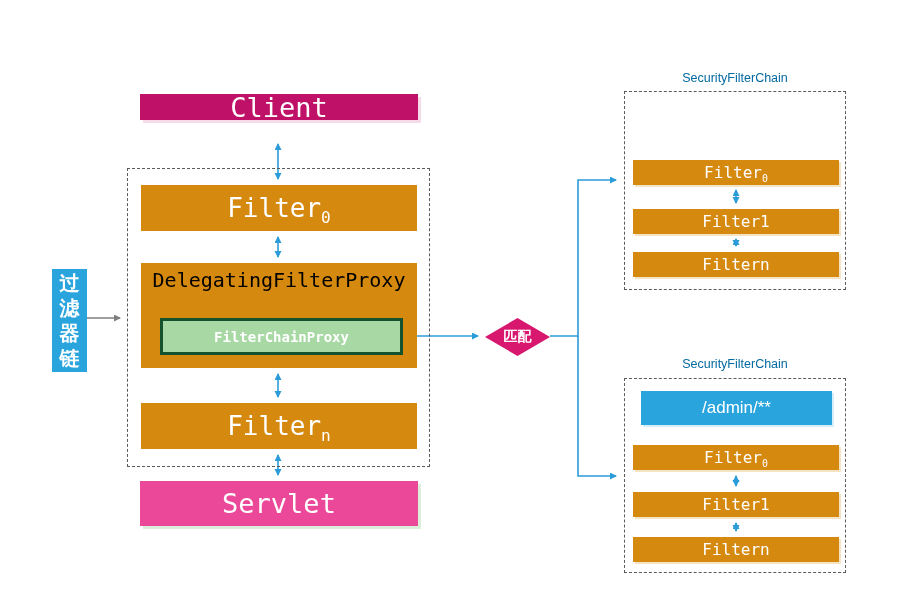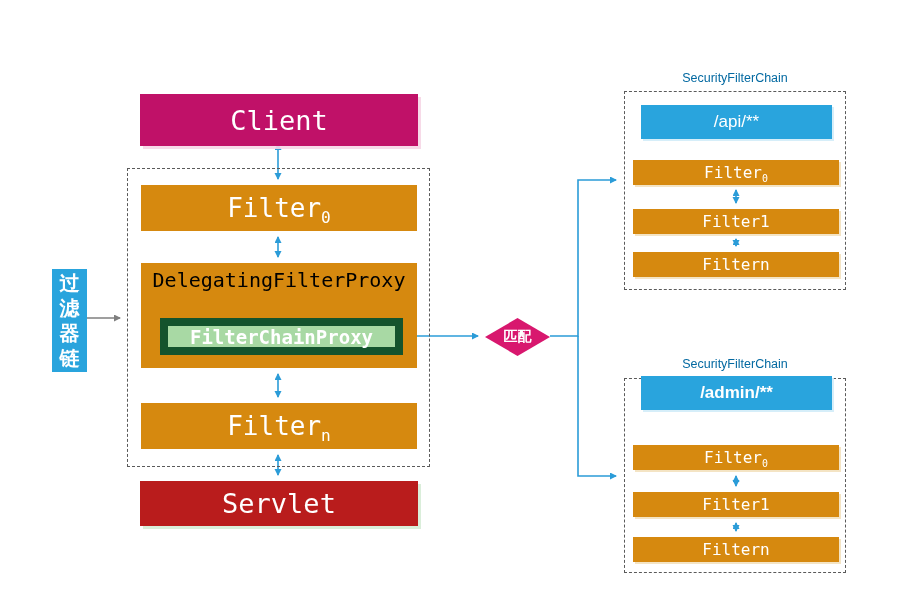--- a/index.html
+++ b/index.html
@@ -6,31 +6,31 @@
   .canvas{
     position:relative;width:900px;height:601px;background:#ffffff;overflow:hidden;
     font-family:"DejaVu Sans Mono",monospace;
   }
   .abs{position:absolute;box-sizing:border-box;}
   .box{
     display:flex;align-items:center;justify-content:center;
     color:#ffffff;text-align:center;
   }
   
-  .client{left:140px;top:94px;width:278px;height:52px;background:#C01168;
+  .client{left:140px;top:94px;width:278px;height:26px;background:#C01168;
     font-size:27px;box-shadow:3px 3px 0 rgba(246,214,230,0.9);}
   .main-dashed{left:127px;top:168px;width:303px;height:299px;border:1.5px dashed #5a5a5a;}
   .filter0{left:141px;top:185px;width:276px;height:46px;background:#D6890F;font-size:26px;}
   .dfp{left:141px;top:263px;width:276px;height:105px;background:#D6890F;}
   .dfp-label{left:141px;top:266px;width:276px;height:28px;font-size:20px;color:#000000;
     display:flex;align-items:center;justify-content:center;}
   .fcp{left:160px;top:318px;width:243px;height:37px;background:#A8D9A4;
-    border:8px solid #14532d;font-size:19px;font-weight:bold;}
+    border:3px solid #14532d;font-size:14px;font-weight:bold;}
   .filtern{left:141px;top:403px;width:276px;height:46px;background:#D6890F;font-size:26px;}
-  .servlet{left:140px;top:481px;width:278px;height:45px;background:#b91c1c;
+  .servlet{left:140px;top:481px;width:278px;height:45px;background:#ec4899;
     font-size:27px;box-shadow:3px 3px 0 rgba(214,236,214,0.9);}
   
   .cjk-box{left:52px;top:269px;width:35px;height:103px;background:#29A4DD;
     display:flex;flex-direction:column;align-items:center;justify-content:center;
     font-family:"Liberation Sans",sans-serif;font-weight:bold;}
   .cjk-box span{display:block;color:#fff;font-size:20px;line-height:25px;}
   
   .diamond{left:485px;top:318px;width:65px;height:38px;background:#D8176E;
     clip-path:polygon(50% 0,100% 50%,50% 100%,0 50%);
     font-size:14px;font-family:"Liberation Sans",sans-serif;font-weight:bold;}
@@ -42,21 +42,21 @@
     font-family:"Liberation Sans",sans-serif;font-size:17px;
     box-shadow:2px 2px 0 rgba(210,236,248,0.9);}
   .rc-filter{width:206px;height:25px;background:#D6890F;font-size:16px;
     box-shadow:2px 2px 0 rgba(243,225,190,0.9);}
   .t1{top:71px;left:624px;}
   .d1{left:624px;top:91px;height:199px;}
   .m1{left:641px;top:105px;}
   .f10{left:633px;top:160px;} .f11{left:633px;top:209px;} .f12{left:633px;top:252px;}
   .t2{top:357px;left:624px;}
   .d2{left:624px;top:378px;height:195px;}
-  .m2{left:641px;top:376px;font-weight:bold;}
+  .m2{left:641px;top:391px;}
   .f20{left:633px;top:445px;} .f21{left:633px;top:492px;} .f22{left:633px;top:537px;}
   sub{font-size:0.62em;line-height:0;}
   svg.connectors{position:absolute;left:0;top:0;width:900px;height:601px;pointer-events:none;}
 </style>
 </head>
 <body>
 
 <div class="canvas">
 
   <svg class="connectors" viewBox="0 0 900 601" xmlns="http://www.w3.org/2000/svg">
@@ -106,21 +106,20 @@
   <div class="abs box filtern">
     <span><span>Filter</span><sub>n</sub></span>
   </div>
 
   <div class="abs box servlet">Servlet</div>
 
   <div class="abs box diamond">匹配</div>
 
   <div class="abs chain-title t1">SecurityFilterChain</div>
   <div class="abs chain-dashed d1"></div>
-  <div class="abs box matcher m1">/api/**</div>
   <div class="abs box rc-filter f10">
     <span><span>Filter</span><sub>0</sub></span>
   </div>
   <div class="abs box rc-filter f11">
     <span><span>Filter1</span><sub></sub></span>
   </div>
   <div class="abs box rc-filter f12">
     <span><span>Filtern</span><sub></sub></span>
   </div>
 

